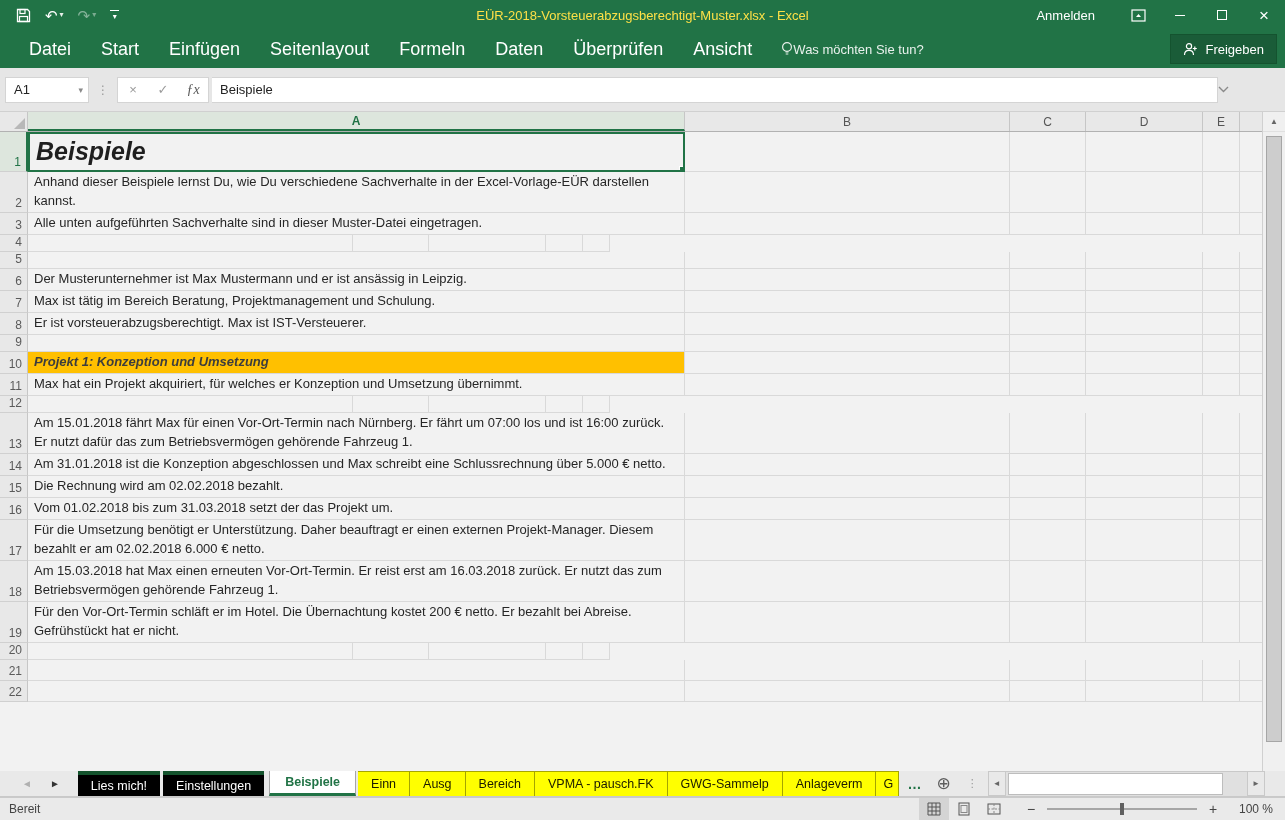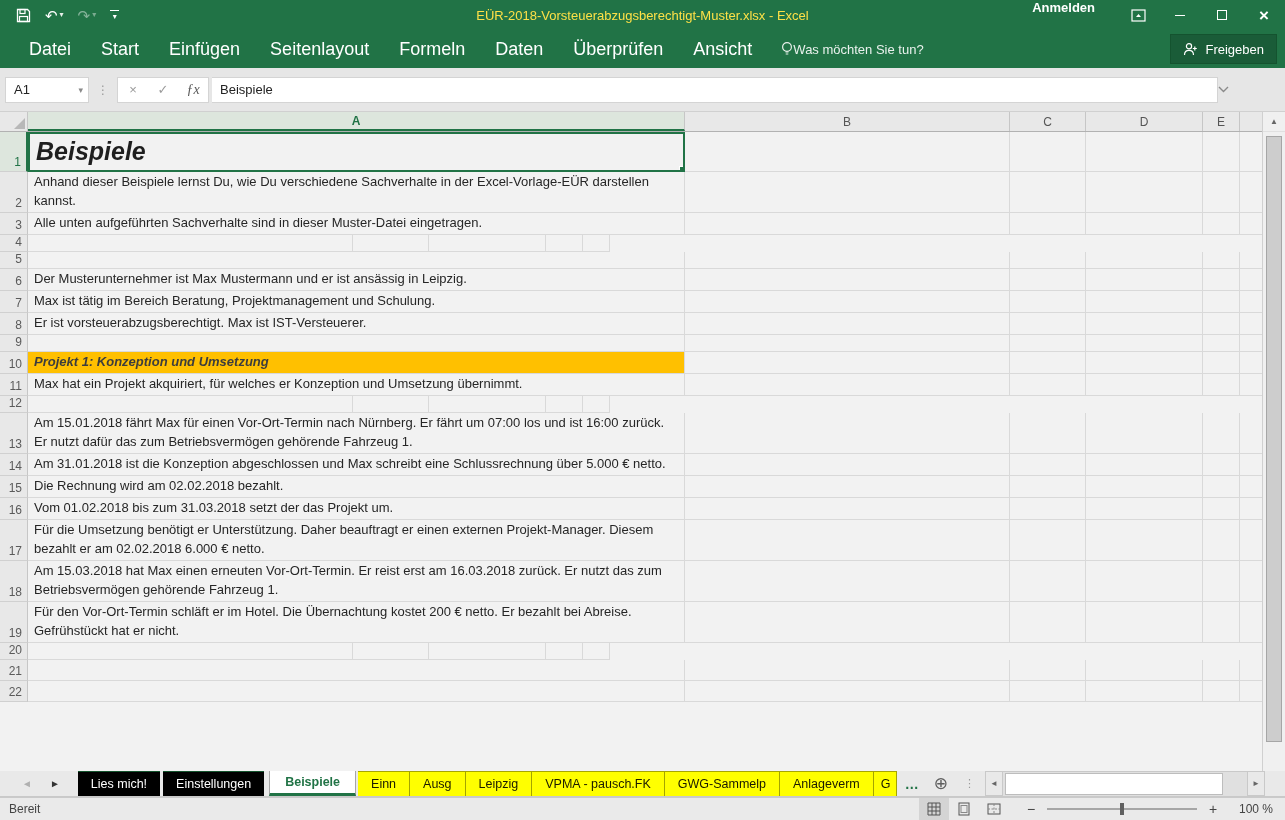--- a/index.html
+++ b/index.html
@@ -8,21 +8,21 @@
 
   
   .titlebar { height:30px; background:#217346; display:flex; align-items:center; position:relative; color:#fff; }
   .qat { display:flex; align-items:center; gap:14px; padding-left:16px; }
   .qat .ic { color:#fff; font-size:15px; line-height:1; cursor:pointer; display:flex; align-items:center; }
   .qat .caret { font-size:8px; margin-left:2px; color:#e8f0ea; }
   .dim { opacity:.45; }
   .qat-menu { display:flex; flex-direction:column; align-items:center; cursor:pointer; }
   .qat-menu .bar { width:9px; height:0; border-top:1px solid #fff; margin-bottom:1px; }
   .win-title { position:absolute; left:0; right:0; text-align:center; font-size:13px; color:#fde047; pointer-events:none; }
-  .title-right { margin-left:auto; display:flex; align-items:flex-start; height:100%;font-weight:bold; }
+  .title-right { margin-left:auto; display:flex; align-items:center; height:100%; }
   .signin { font-size:13px; padding:0 22px; cursor:pointer; }
   .winbtn { width:42px; height:100%; display:flex; align-items:center; justify-content:center; cursor:pointer; color:#fff; }
   .minglyph { width:10px; height:0; border-top:1px solid #fff; display:block; }
   .maxglyph { width:10px; height:10px; border:1px solid #fff; display:block; }
   .closeglyph { font-size:17px; line-height:1; }
 
   
   .ribbonrow { height:38px; background:#217346; display:flex; align-items:center; position:relative; }
   .rtabs { display:flex; align-items:center; padding-left:14px; }
   .rtab { color:#fff; font-size:18px; padding:10px 15px; cursor:pointer; white-space:nowrap;text-align:center; }
@@ -67,21 +67,21 @@
   .vscroll { position:absolute; top:0; right:0; width:23px; height:659px; background:#f0f0f0; border-left:1px solid #d0d0d0; }
   .vscroll .up { height:20px; display:flex; align-items:center; justify-content:center; color:#666; font-size:8px;
     border-bottom:1px solid #e0e0e0; cursor:pointer; }
   .vscroll .thumb { position:absolute; left:3px; right:3px; top:24px; height:606px; background:#cdcdcd; border:1px solid #a6a6a6; cursor:grab; }
 
   
   .tabbar { height:26px; background:#e9e9e9; border-bottom:1px solid #c9c9c9; display:flex; align-items:stretch; position:relative; }
   .navarrows { display:flex; align-items:center; gap:18px; padding:0 18px 0 22px; }
   .nav { font-size:10px; cursor:pointer; }
   .sheettab { display:flex; align-items:center; padding:0 13px; font-size:12.5px; cursor:pointer; white-space:nowrap; }
-  .sheettab.black { background:#000; color:#fff; margin-right:3px; border-top:1px solid #14532d;text-align:right; }
+  .sheettab.black { background:#000; color:#fff; margin-right:3px; border-top:4px solid #14532d;text-align:right; }
   .sheettab.active { background:#fff; color:#217346; font-weight:bold; border-bottom:3px solid #217346;
     border-left:1px solid #a6a6a6; border-right:1px solid #a6a6a6; margin:0 2px; padding:0 15px; }
   .sheettab.yellow { background:#ffff00; color:#1a1a00; border-right:1px solid rgba(90,90,0,.55); border-top:1px solid #a6a600; }
   .sheettab.partial { width:23px; padding:0 0 0 7px; overflow:hidden; }
   .moresheets { color:#217346; font-weight:bold; font-size:14px; display:flex; align-items:center; padding:0 8px; letter-spacing:1px; cursor:pointer; }
   .addsheet { color:#5f5f5f; font-size:17px; display:flex; align-items:center; padding:0 6px; cursor:pointer; }
   .tdots { color:#9a9a9a; font-size:11px; display:flex; align-items:center; padding:0 10px; }
   .hscroll { display:flex; align-items:center; flex:1 1 auto; height:100%; }
   .hs-btn { width:18px; height:100%; display:flex; align-items:center; justify-content:center; color:#666; font-size:8px;
     background:#e9e9e9; border:1px solid #c9c9c9; cursor:pointer; }
@@ -457,21 +457,21 @@
   <div class="navarrows">
     <span class="nav" style="color:#b0b0b0;">◄</span>
     <span class="nav" style="color:#333;">►</span>
   </div>
   <div style="display:flex;align-items:stretch;" id="sheettabs">
       <span class="sheettab black">Lies mich!</span>
       <span class="sheettab black">Einstellungen</span>
       <span class="sheettab active">Beispiele</span>
       <span class="sheettab yellow">Einn</span>
       <span class="sheettab yellow">Ausg</span>
-      <span class="sheettab yellow">Leipzig</span>
+      <span class="sheettab yellow">Bereich</span>
       <span class="sheettab yellow">VPMA - pausch.FK</span>
       <span class="sheettab yellow">GWG-Sammelp</span>
       <span class="sheettab yellow">Anlageverm</span>
       <span class="sheettab yellow partial">G</span>
     </div>
   <span class="moresheets">…</span>
   <span class="addsheet">⊕</span>
   <span class="tdots">⋮</span>
   <div class="hscroll">
     <span class="hs-btn">◄</span>

